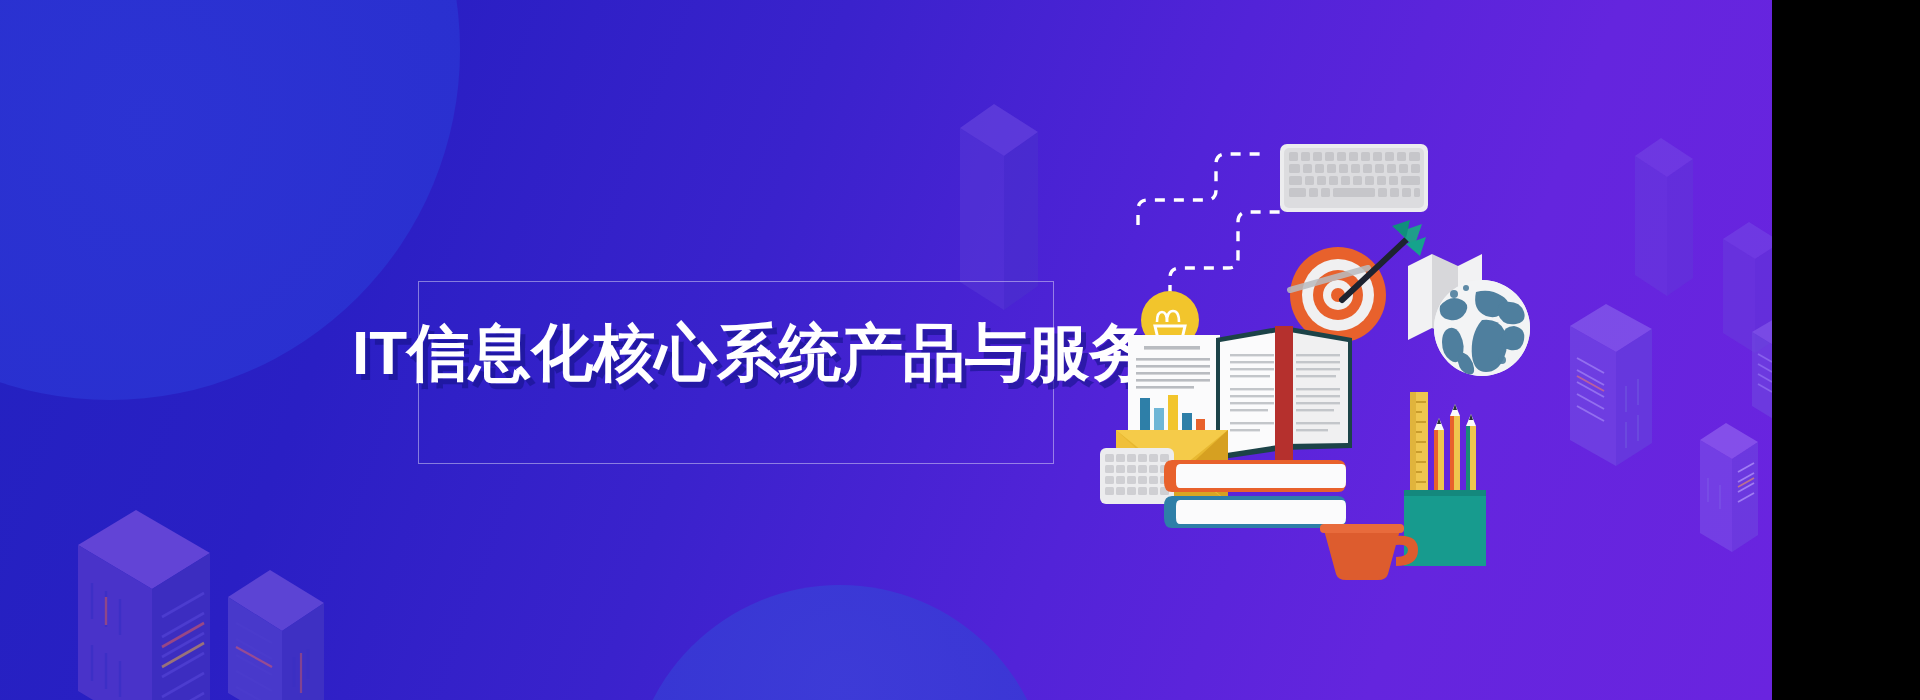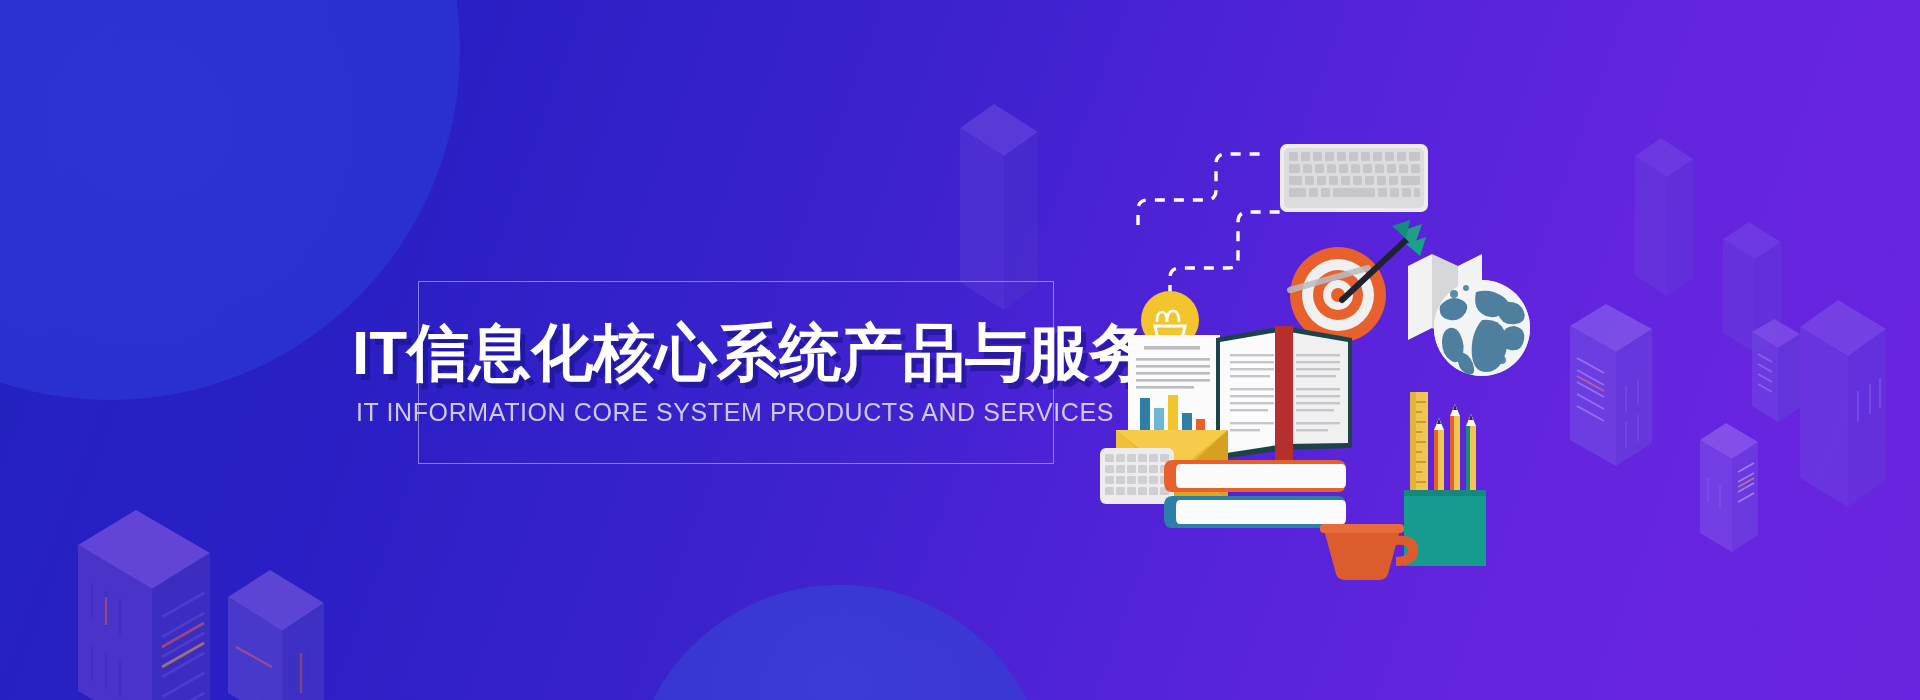--- a/index.html
+++ b/index.html
@@ -2,21 +2,21 @@
 <html><head>
 <meta charset="utf-8">
 <title>IT Banner</title>
 <style>
   * { margin:0; padding:0; box-sizing:border-box; }
   html,body { width:1920px; height:700px; overflow:hidden; background:#000; }
   body { font-family:"Liberation Sans", sans-serif; }
 
   #banner {
     position:relative;
-    width:1920px; height:700px;
+    width:1772px; height:700px;
     overflow:hidden;
     background: linear-gradient(110deg,
        #2222c0 0%,
        #2a1fc4 22%,
        #3a22cc 42%,
        #5223d8 62%,
        #6425de 80%,
        #6a24df 100%);
   }
 
@@ -206,21 +206,20 @@
       <line x1="38" y1="67" x2="54" y2="58" stroke="#dc8a6e" stroke-width="1.8" opacity=".7"></line>
       <g stroke="#7a52e6" stroke-width="1.8" opacity=".8">
         <line x1="8" y1="58" x2="8" y2="82"></line>
           <line x1="20" y1="65" x2="20" y2="89"></line>
       </g>
     </svg>
   </div>
 
   <div id="title-block"></div>
   <div id="title-cn">IT信息化核心系统产品与服务</div>
-  <div id="title-en">IT INFORMATION CORE SYSTEM PRODUCTS AND SERVICES</div>
 
   <div id="illustration">
     <svg width="460" height="450" viewBox="0 0 460 450">
 
       <g fill="none" stroke="#ffffff" stroke-width="3.4" stroke-dasharray="10 9" stroke-linecap="butt">
         <path d="M60,165 L60,148 Q60,138 70,138 L118,138 Q128,138 128,128 L128,92 Q128,82 138,82 L170,82"></path>
         <path d="M28,95 L28,80 Q28,70 38,70 L96,70 Q106,70 106,60 L106,34 Q106,24 116,24 L150,24"></path>
       </g>
 
       <g>

